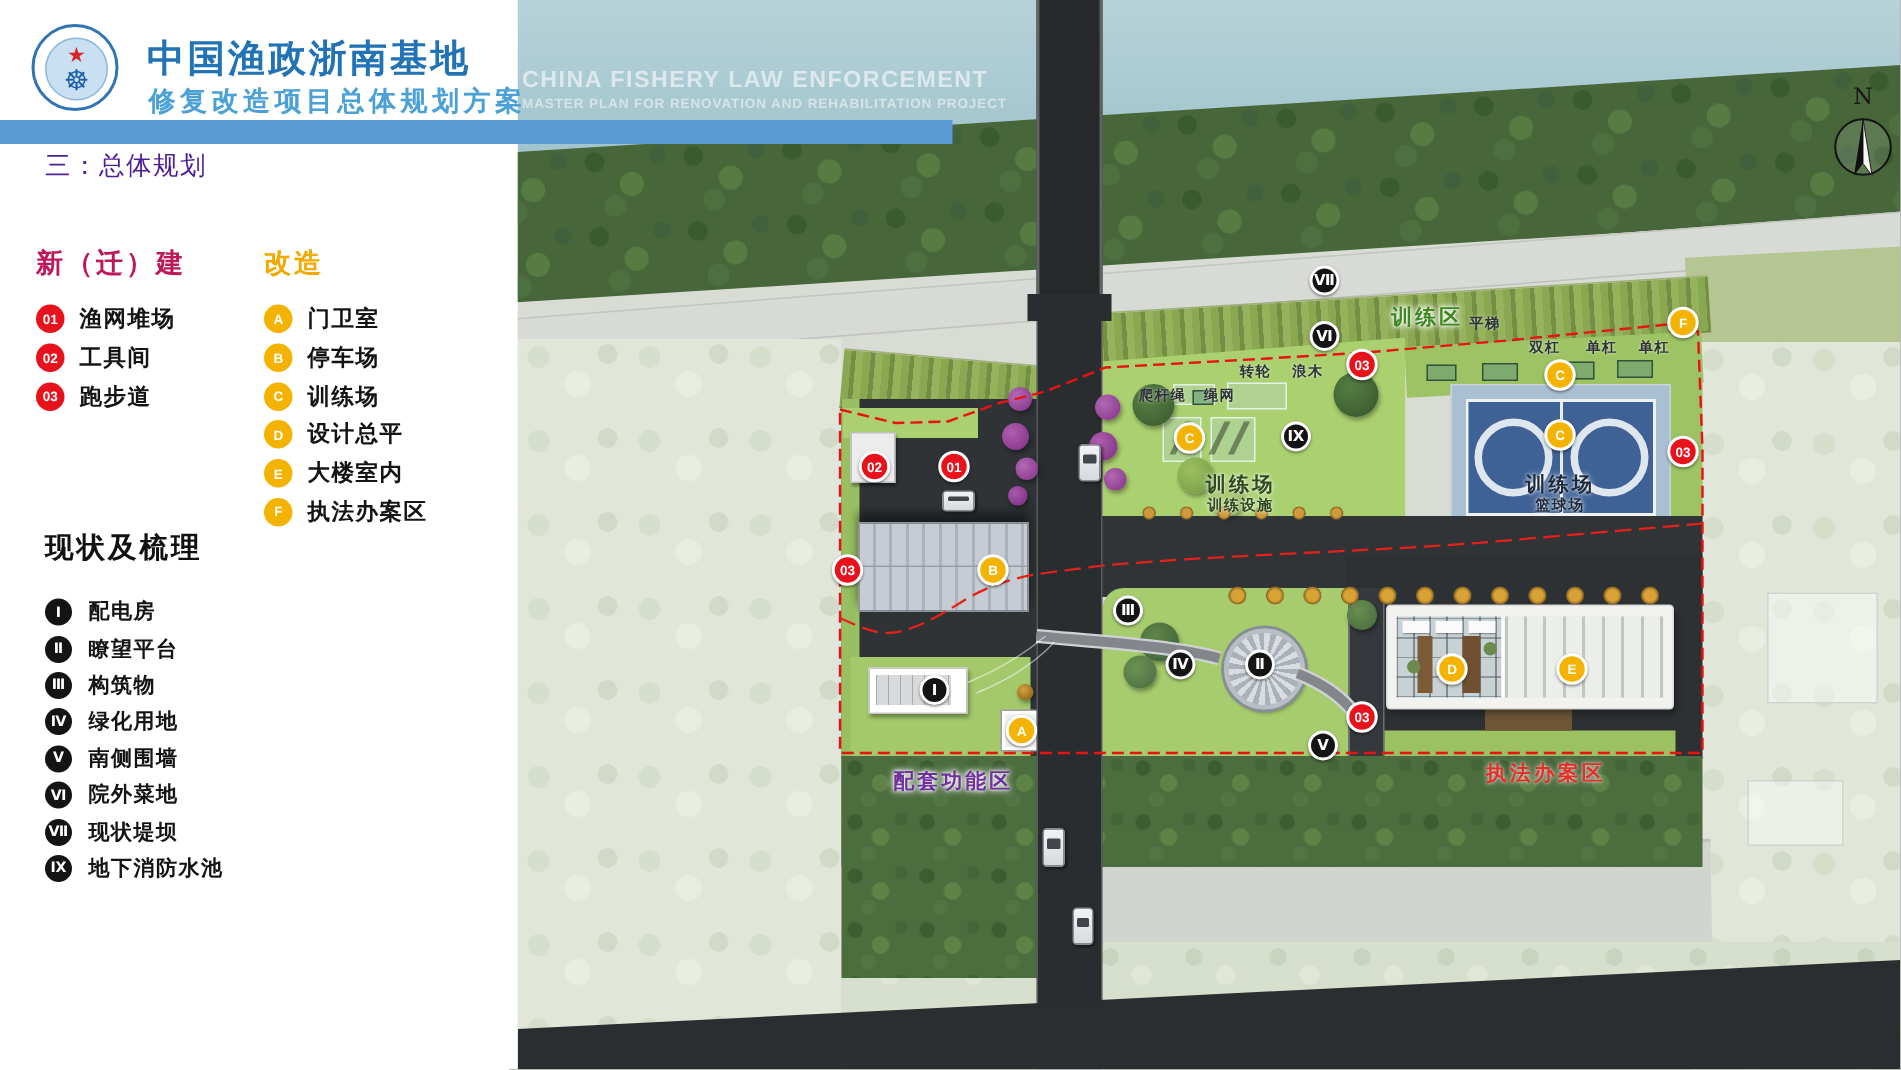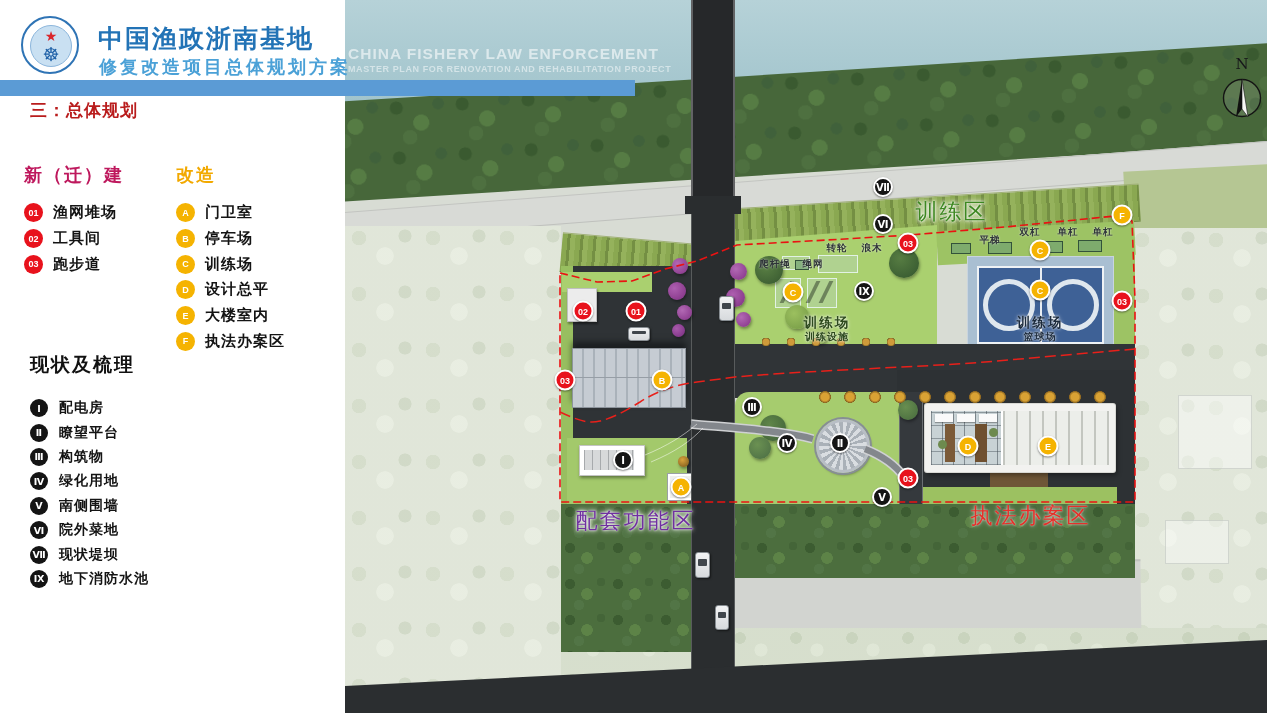--- a/index.html
+++ b/index.html
@@ -12,21 +12,21 @@
         border:2px solid #2f74b5;background:#fff;box-sizing:border-box;}
   .logo-inner{position:absolute;left:7px;top:7px;width:40px;height:40px;border-radius:50%;
         background:#c9e0f2;border:1px solid #8cb6dc;}
   .logo-star{position:absolute;left:0;right:0;top:3px;text-align:center;font-size:14px;color:#d9262c;line-height:14px;}
   .logo-wheel{position:absolute;left:0;right:0;bottom:1px;text-align:center;font-size:19px;color:#1d5fa6;line-height:20px;}
   .h-title{position:absolute;left:98px;top:22px;font-size:25px;font-weight:bold;color:#2273b6;letter-spacing:2px;white-space:nowrap;}
   .h-sub{position:absolute;left:99px;top:55px;font-size:18px;font-weight:600;color:#4ba1d7;letter-spacing:3px;white-space:nowrap;}
   .blue-bar{position:absolute;left:0;top:80px;width:635px;height:16px;background:#5b9bd5;z-index:20;}
   .en1{position:absolute;left:348px;top:45px;font-size:15.5px;font-weight:bold;color:rgba(255,255,255,.58);letter-spacing:1px;z-index:21;white-space:nowrap;}
   .en2{position:absolute;left:348px;top:64px;font-size:9px;font-weight:bold;color:rgba(255,255,255,.5);letter-spacing:.6px;z-index:21;white-space:nowrap;}
-  .sec-no{position:absolute;left:30px;top:99px;font-size:17px;font-weight:bold;color:#b91c1c;letter-spacing:1px;}
+  .sec-no{position:absolute;left:30px;top:99px;font-size:17px;font-weight:normal;color:#4c1d95;letter-spacing:1px;}
   .sec-title{position:absolute;left:32px;top:124px;font-size:23px;font-weight:bold;color:#0e0e0e;letter-spacing:1px;}
   .legend{position:absolute;}
   #legend-new{left:24px;top:163px;width:145px;}
   #legend-reno{left:176px;top:163px;width:165px;}
   #legend-status{left:30px;top:352px;width:230px;}
   .leg-title{font-size:18px;font-weight:bold;letter-spacing:2px;margin-bottom:13px;}
   #legend-new .leg-title{color:#be185d;}
   #legend-reno .leg-title{color:#f2a900;}
   #legend-status .leg-title{color:#111;font-size:19px;margin-bottom:18px;}
   .leg-row{display:flex;align-items:center;height:25.7px;gap:10px;}
@@ -68,21 +68,21 @@
      border-top:1px solid #9fb075;border-bottom:1px solid #69823e;}
   .dike{background:#d8dad6;border-top:1px solid #c3c5c1;border-bottom:1px solid #bfc1bd;}
   .lawn{background:#aad06f;}
   .asphalt{background:#2f3336;}
   .mbadge{position:absolute;width:21px;height:21px;border-radius:50%;border:2px solid #fff;box-sizing:border-box;
      display:flex;align-items:center;justify-content:center;font-size:9px;font-weight:bold;color:#fff;
      transform:translate(-50%,-50%);box-shadow:0 1px 2px rgba(0,0,0,.45);z-index:6;}
   .mb-red{background:#e8121c;}
   .mb-yellow{background:#f5b301;}
   .mb-black{background:#141414;font-size:10px;width:20px;height:20px;}
-  .zl{position:absolute;transform:translate(-50%,-50%);font-weight:normal;font-size:22px;letter-spacing:2px;white-space:nowrap;z-index:6;
+  .zl{position:absolute;transform:translate(-50%,-50%);font-weight:bold;font-size:14px;letter-spacing:2px;white-space:nowrap;z-index:6;
       text-shadow:0 0 2px #fff,0 0 4px #fff,0 0 6px rgba(255,255,255,.8);padding-left:21px;}
   .zl-green{color:#3e8822;}
   .zl-purple{color:#7030a0;}
   .zl-red{color:#e5302a;text-shadow:0 0 2px rgba(255,255,255,.75),0 0 5px rgba(255,255,255,.55);}
   .al{position:absolute;transform:translate(-50%,-50%);font-weight:bold;white-space:nowrap;z-index:6;
       text-shadow:0 0 2px rgba(255,255,255,.85),0 0 4px rgba(255,255,255,.6);}
   .al-main{font-size:13.5px;letter-spacing:2px;}
   .al-sub{font-size:10px;letter-spacing:1px;}
   .al-green{color:#2e4a1e;}
   .al-navy{color:#1c2b3d;}
@@ -254,21 +254,21 @@
         <span class="mbadge mb-black" style="left: 278px; top: 460px;">Ⅰ</span>
       </div>
     <div id="map-labels" class="abs z6" style="left:0;top:0;width:0;height:0;">
         <div class="zl zl-green" style="left: 596px; top: 212px;">训练区</div>
         <div class="zl zl-purple" style="left: 280px; top: 521px;">配套功能区</div>
         <div class="zl zl-red" style="left: 675px; top: 516px;">执法办案区</div>
         <div class="al al-main al-green" style="left: 482px; top: 323px;">训练场</div>
         <div class="al al-sub al-green" style="left: 482px; top: 337px;">训练设施</div>
         <div class="al al-main al-navy" style="left: 695px; top: 323px;">训练场</div>
         <div class="al al-sub al-navy" style="left: 695px; top: 337px;">篮球场</div>
-        <div class="eql" style="left: 645px; top: 240px;">平梯</div>
+        <div class="eql" style="left: 645px; top: 216px;">平梯</div>
         <div class="eql" style="left: 685px; top: 232px;">双杠</div>
         <div class="eql" style="left: 723px; top: 232px;">单杠</div>
         <div class="eql" style="left: 758px; top: 232px;">单杠</div>
         <div class="eql" style="left: 492px; top: 248px;">转轮</div>
         <div class="eql" style="left: 527px; top: 248px;">浪木</div>
         <div class="eql" style="left: 430px; top: 264px;">爬杆绳</div>
         <div class="eql" style="left: 468px; top: 264px; text-align: right;">绳网</div>
       </div>
   </div>
 

